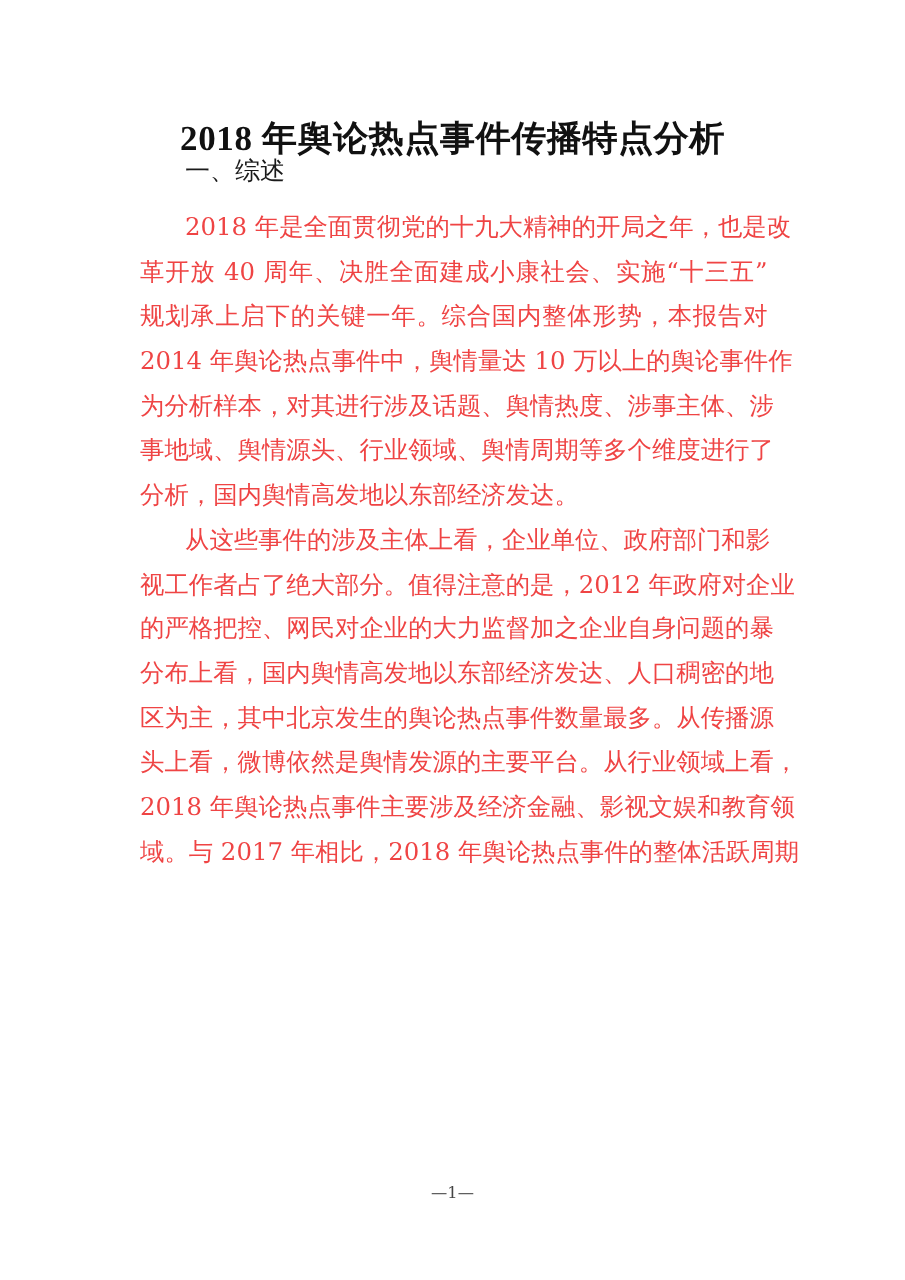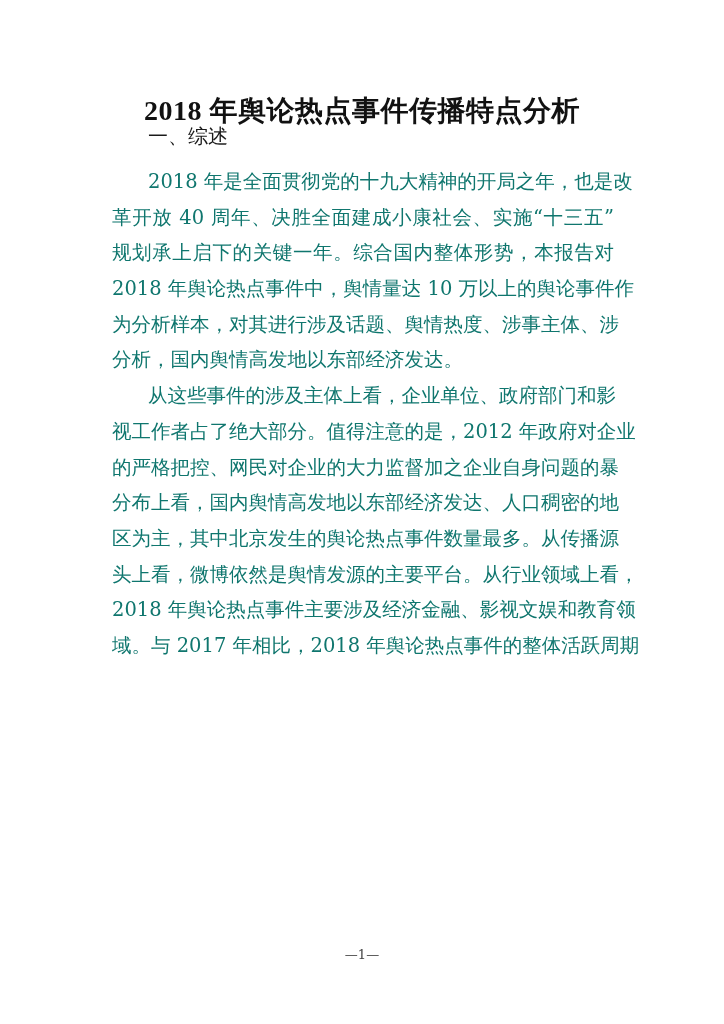--- a/index.html
+++ b/index.html
@@ -50,21 +50,21 @@
     top: 164px;
     width: 502px;
   }
   .line {
     height: 35.7px;
     line-height: 35.7px;
     font-size: 19.5px;
     white-space: nowrap;
     text-align: justify;
     text-align-last: justify;
-    color: #0f766e;
+    color: #ef4444;
   }
   .line.indent {
     padding-left: 36px;
   }
   .line.last {
     text-align-last: left;
   }
   .page-number {
     position: absolute;
     left: 0;
@@ -84,22 +84,23 @@
   <div class="title">2018 年舆论热点事件传播特点分析</div>
 
   <div class="section-heading">一、综述</div>
 
   <div class="body-text">
 
     <div>
       <div class="line indent">2018 年是全面贯彻党的十九大精神的开局之年，也是改</div>
       <div class="line">革开放 40 周年、决胜全面建成小康社会、实施“十三五”</div>
       <div class="line">规划承上启下的关键一年。综合国内整体形势，本报告对</div>
-      <div class="line">2018 年舆论热点事件中，舆情量达 10 万以上的舆论事件作</div>
+      <div class="line">2014 年舆论热点事件中，舆情量达 10 万以上的舆论事件作</div>
       <div class="line">为分析样本，对其进行涉及话题、舆情热度、涉事主体、涉</div>
+      <div class="line">事地域、舆情源头、行业领域、舆情周期等多个维度进行了</div>
       <div class="line last">分析，国内舆情高发地以东部经济发达。</div>
     </div>
 
 
     <div>
       <div class="line indent">从这些事件的涉及主体上看，企业单位、政府部门和影</div>
       <div class="line">视工作者占了绝大部分。值得注意的是，2012 年政府对企业</div>
       <div class="line">的严格把控、网民对企业的大力监督加之企业自身问题的暴</div>
       <div class="line">分布上看，国内舆情高发地以东部经济发达、人口稠密的地</div>
       <div class="line">区为主，其中北京发生的舆论热点事件数量最多。从传播源</div>

